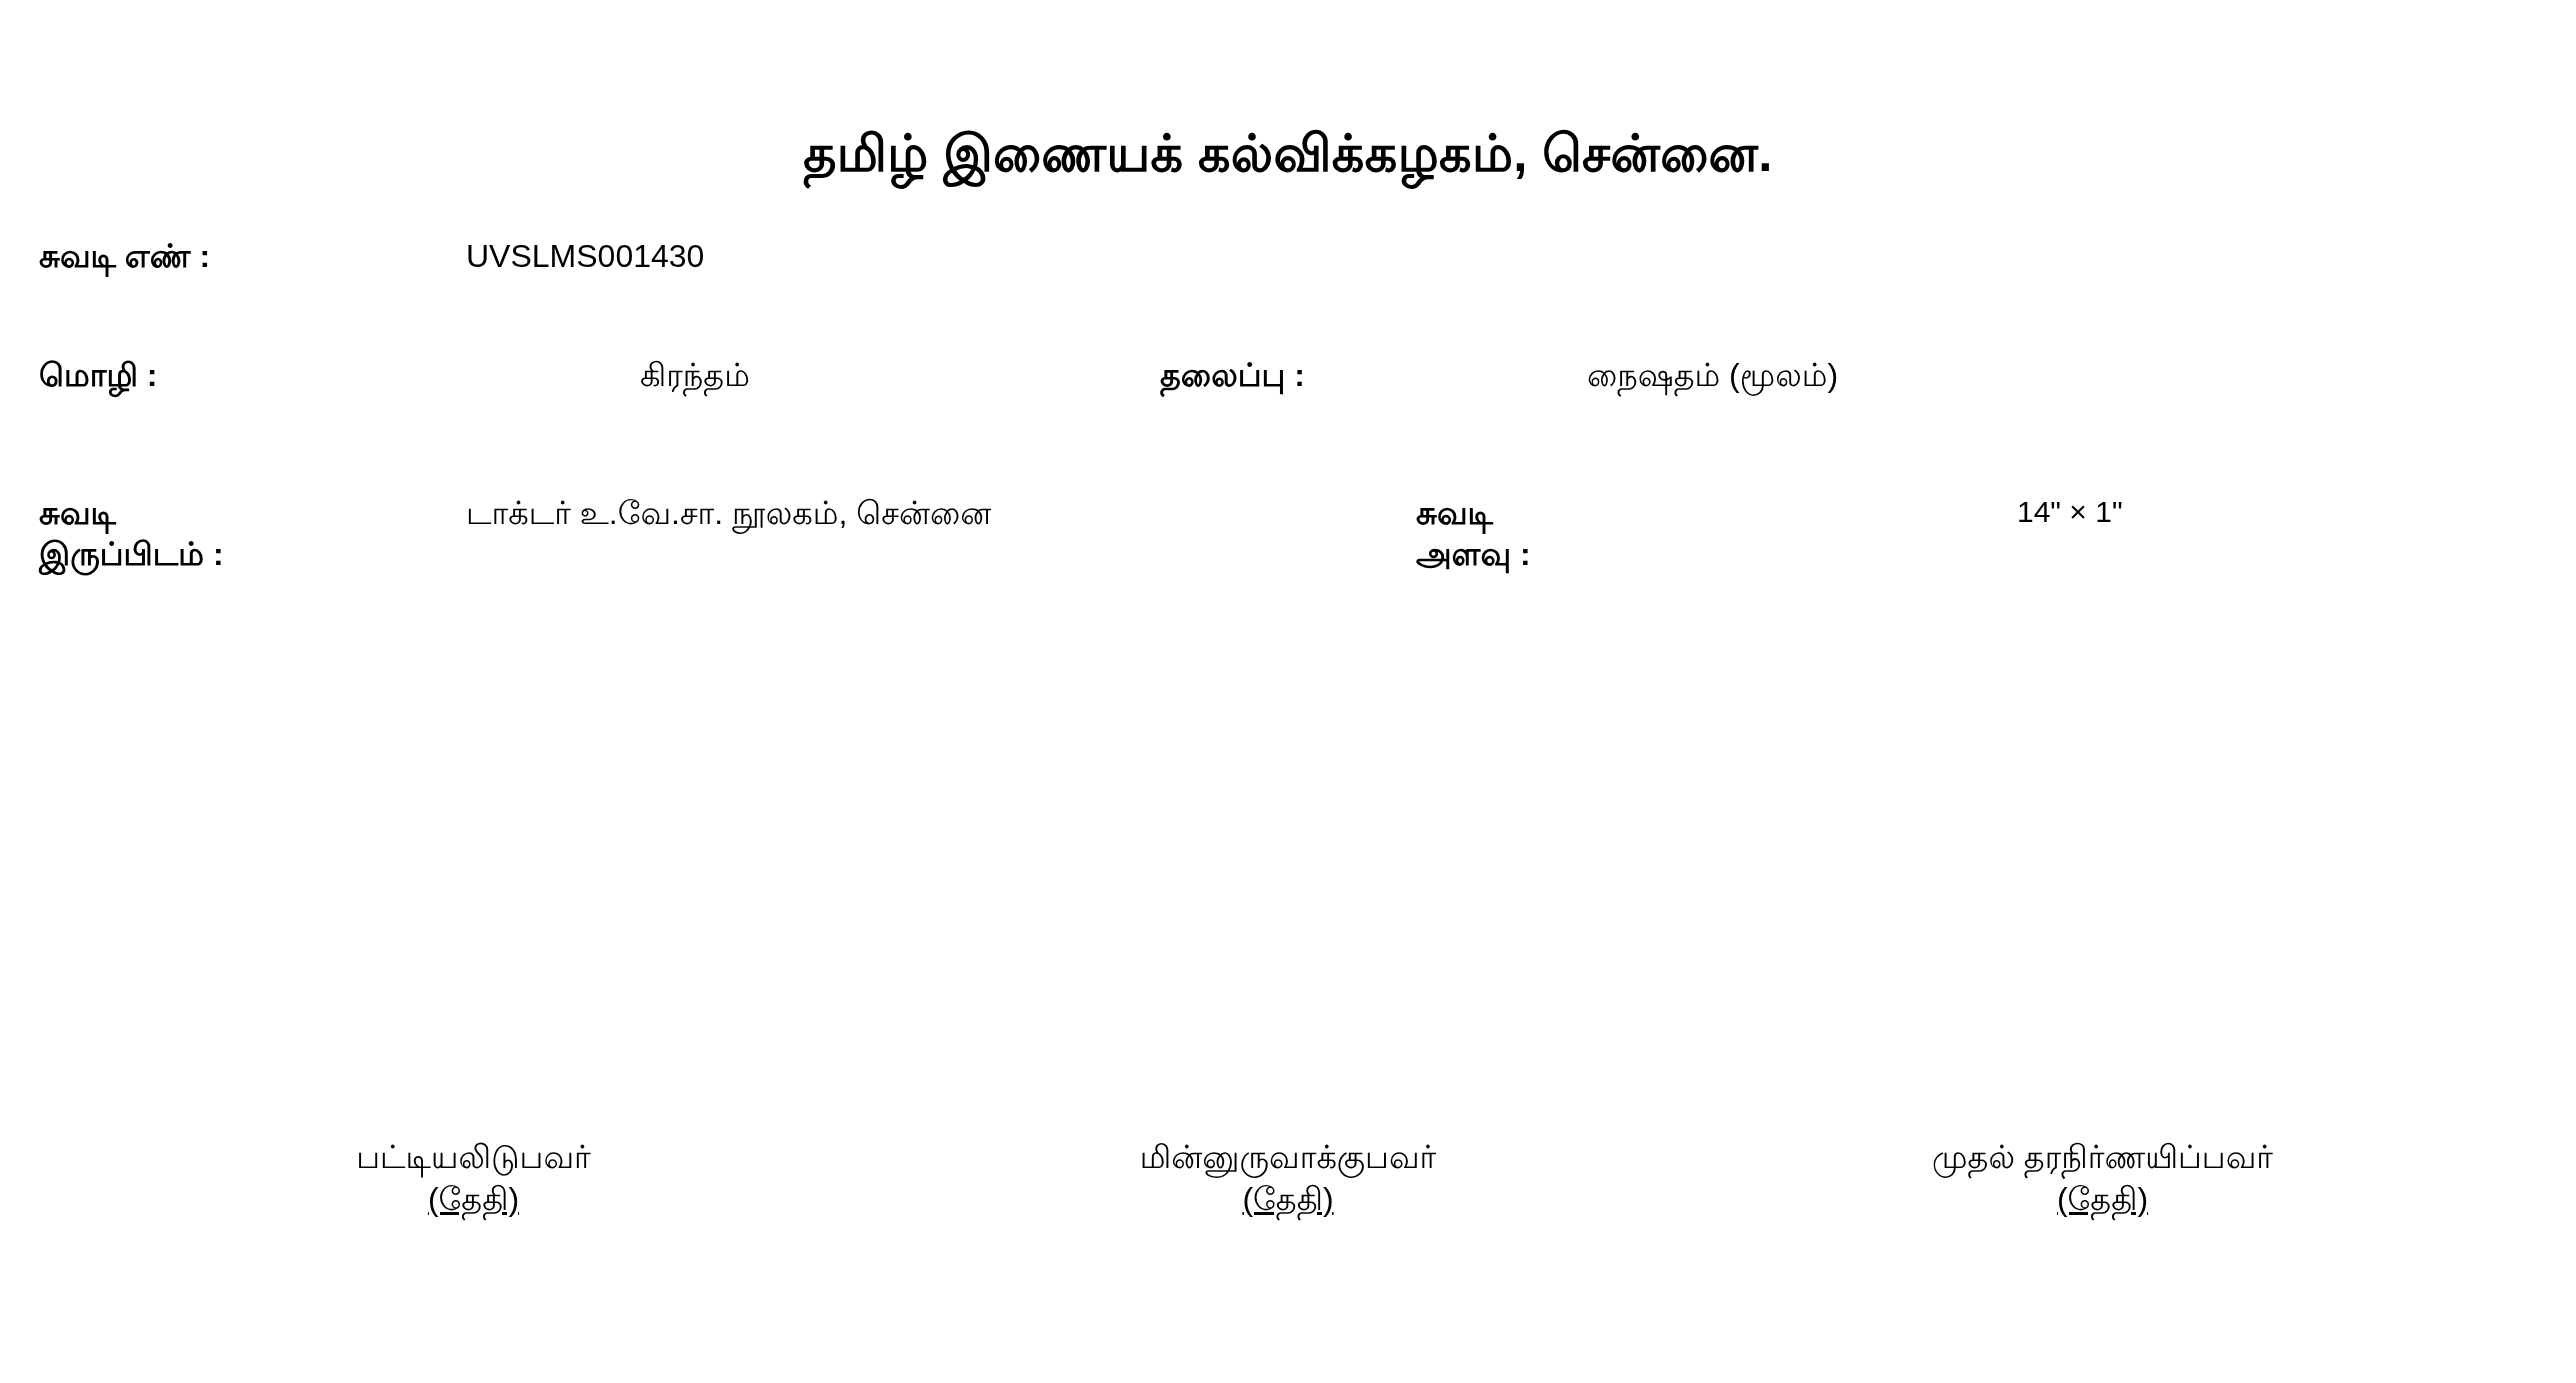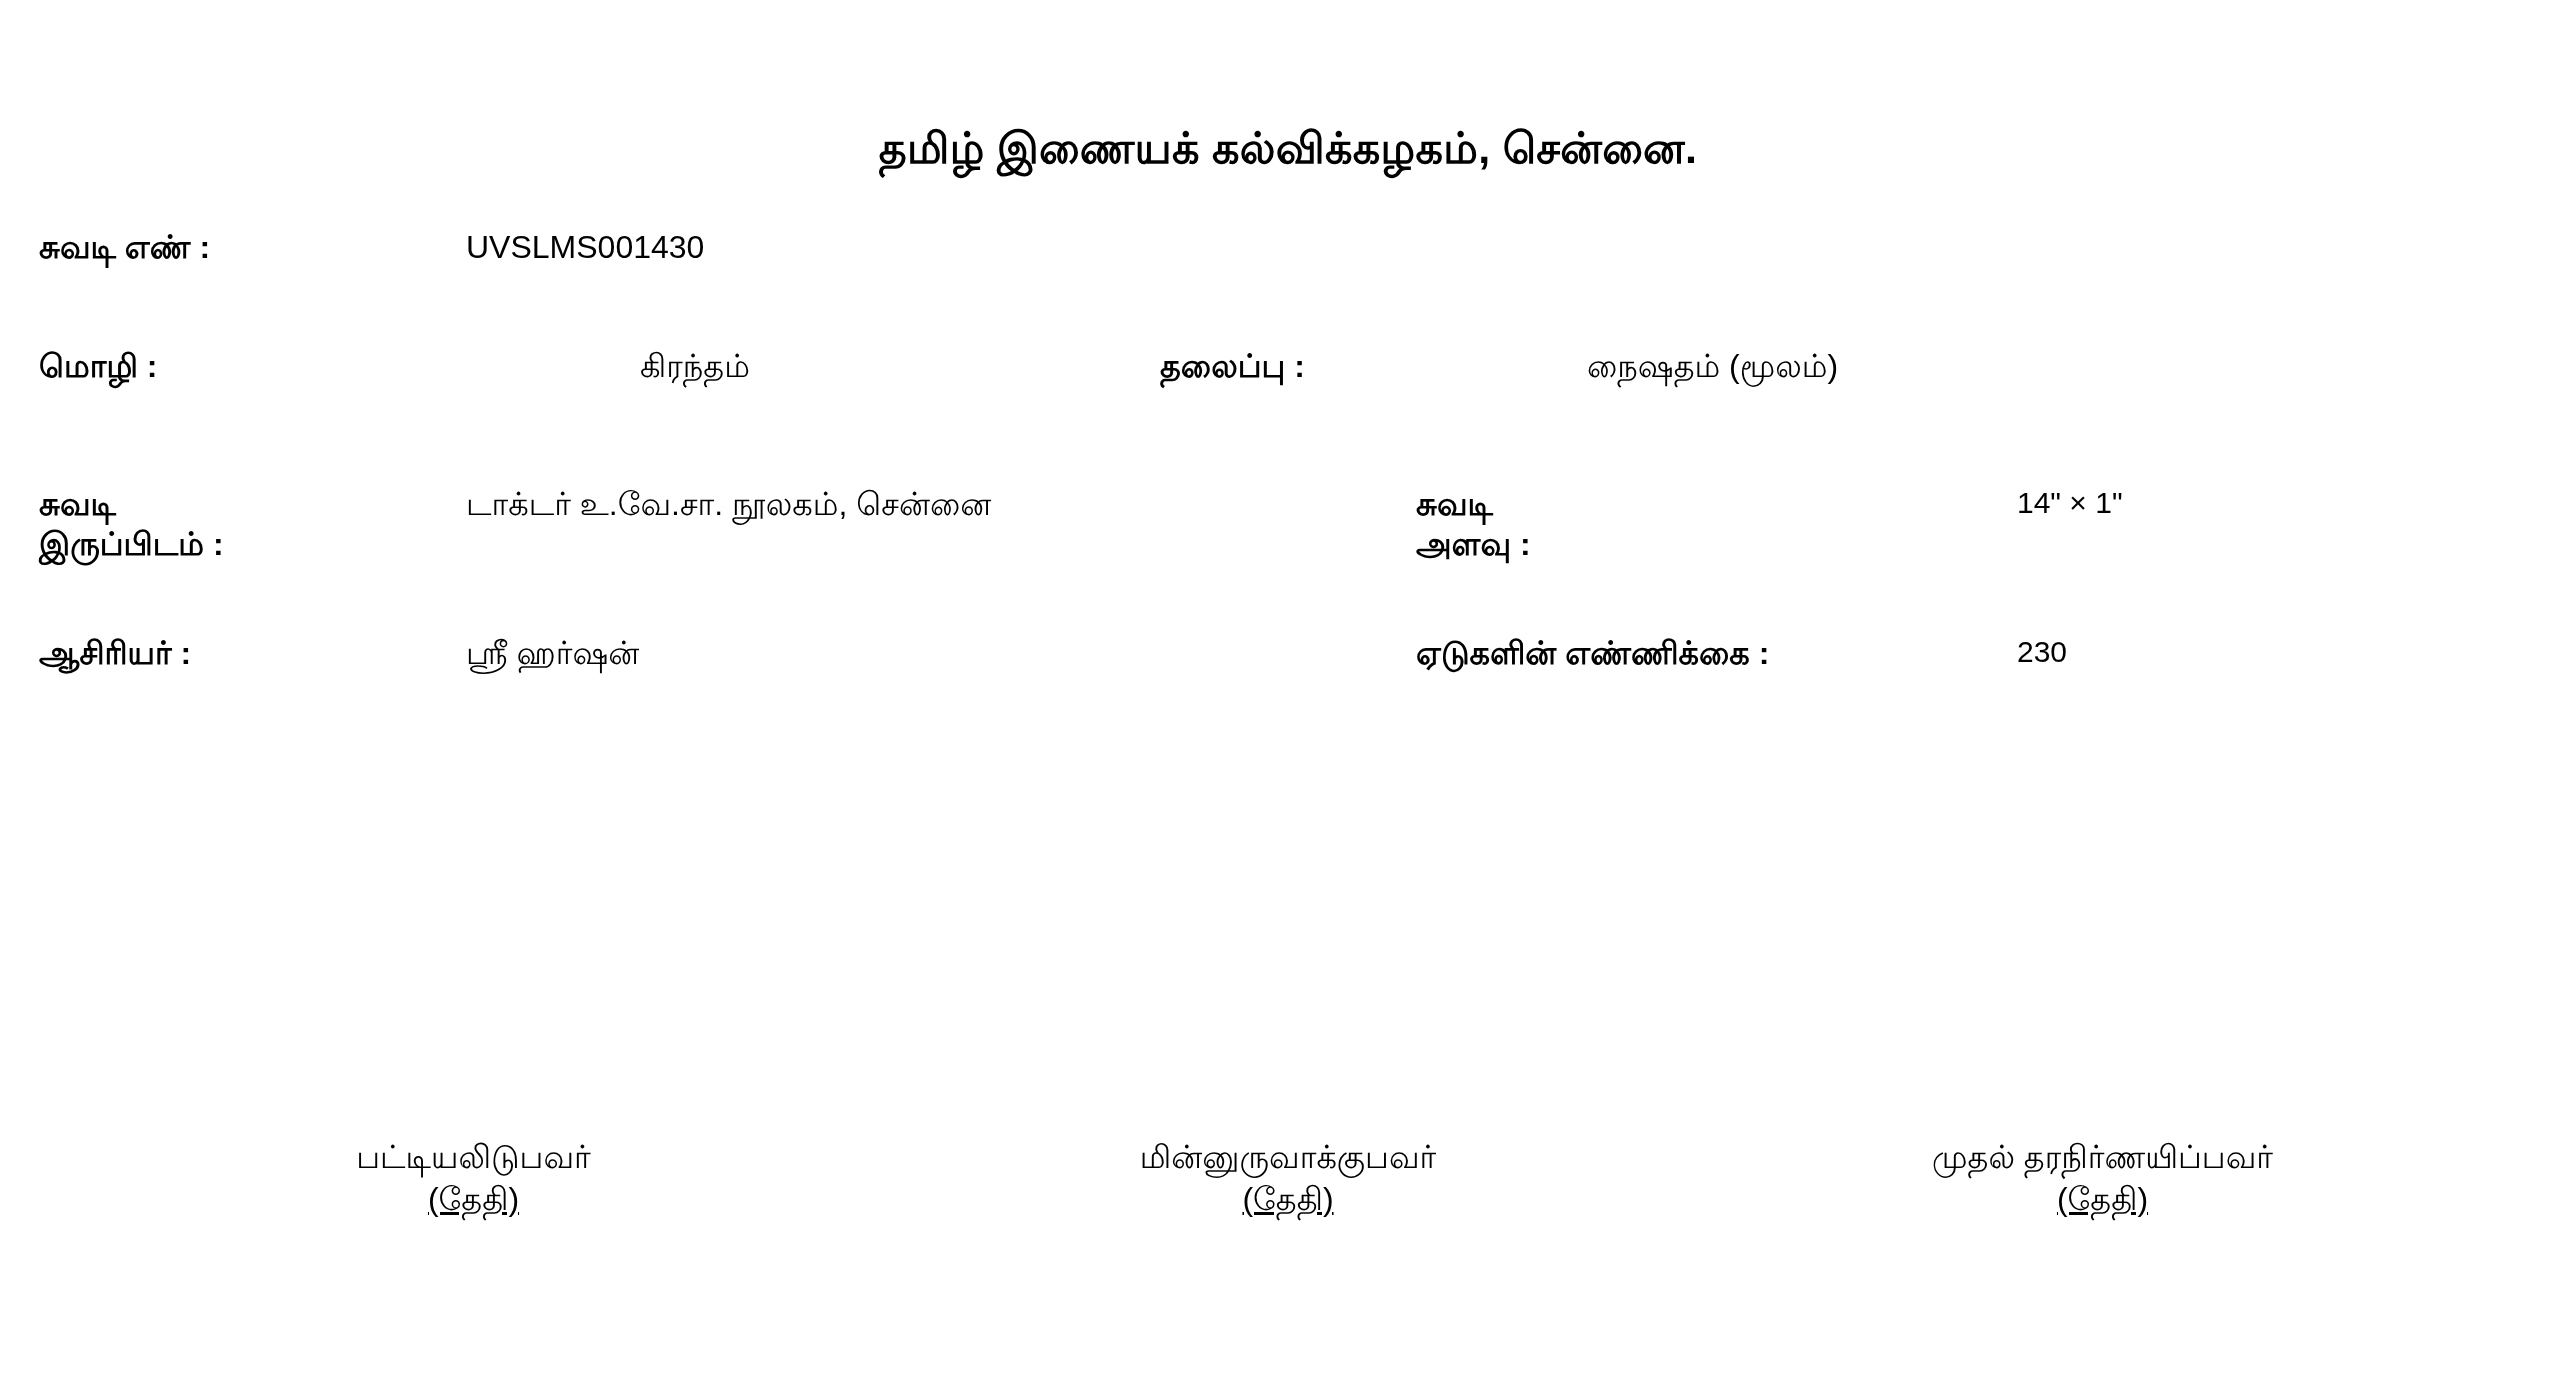--- a/index.html
+++ b/index.html
@@ -14,21 +14,21 @@
   .page {
     position: relative;
     width: 2576px;
     height: 1383px;
     background: #ffffff;
     box-sizing: border-box;
     overflow: hidden;
   }
   .title {
     text-align: center;
-    font-size: 43px;
+    font-size: 51px;
     font-weight: bold;
     letter-spacing: 0.3px;
     margin-top: 123px;
     margin-bottom: 0;
     line-height: 1.2;
   }
   .fields {
     margin-top: 52px;
     padding: 0 39px 0 39px;
   }
@@ -138,30 +138,20 @@
 இருப்பிடம் :</div>
         <div class="value l-value">டாக்டர் உ.வே.சா. நூலகம், சென்னை</div>
       </div>
       <div class="col col-right">
         <div class="label r-label">சுவடி
 அளவு :</div>
         <div class="value r-value value-sm">14" × 1"</div>
       </div>
     </div>
 
-    <div class="row row-4">
-      <div class="col col-left">
-        <div class="label l-label">ஆசிரியர் :</div>
-        <div class="value l-value">ஸ்ரீ ஹர்ஷன்</div>
-      </div>
-      <div class="col col-right">
-        <div class="label r-label">ஏடுகளின் எண்ணிக்கை :</div>
-        <div class="value r-value value-sm">230</div>
-      </div>
-    </div>
 
   </div>
 
   <div class="signatures">
     <div class="sig sig-1">
       <span class="sig-name">பட்டியலிடுபவர்</span>
       <span class="sig-date">(தேதி)</span>
     </div>
     <div class="sig sig-2">
       <span class="sig-name">மின்னுருவாக்குபவர்</span>

